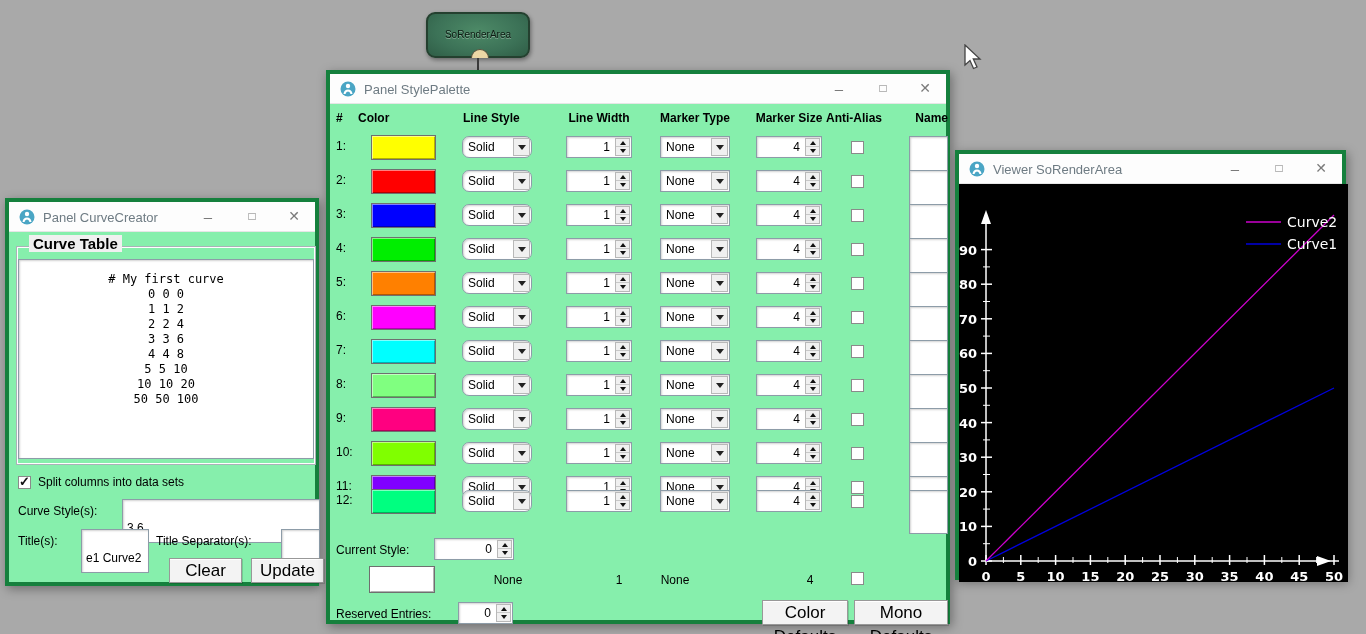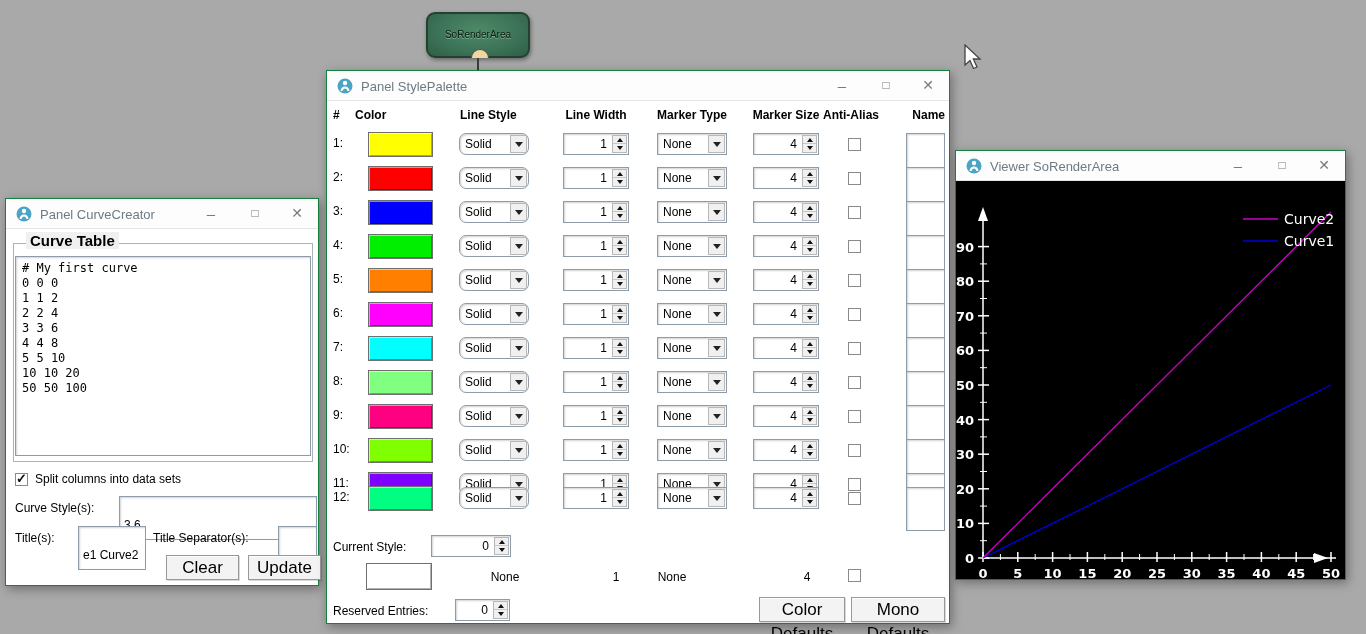--- a/index.html
+++ b/index.html
@@ -1,20 +1,20 @@
 <!DOCTYPE html>
 <html><head>
 <meta charset="utf-8">
 <style>
   * { margin:0; padding:0; box-sizing:border-box; }
   html,body { width:1366px; height:634px; overflow:hidden; }
   body { background:#a9a9a9; font-family:"Liberation Sans", sans-serif; position:relative; }
 
   
-  .win { position:absolute; background:#ffffff; border:1px solid #15803d;
+  .win { position:absolute; background:#86efac; border:4px solid #15803d;
          box-shadow:2px 3px 10px rgba(0,0,0,.35); }
   .tbar { position:absolute; left:0; right:0; top:0; height:30px; background:#fdfdfd;
           border-bottom:1px solid #e6e6e6; cursor:default; }
   .ticon { position:absolute; left:10px; top:7px; width:16px; height:16px; }
   .ttext { position:absolute; left:34px; top:8px; font-size:13px; color:#6e7b83; white-space:nowrap; }
   .wbtn { position:absolute; top:0; width:30px; height:30px; text-align:center; line-height:29px;
           color:#7a7a7a; font-size:13px; }
   .wbtn.min { right:92px; font-size:15px; }
   .wbtn.max { right:48px; font-size:12px; }
   .wbtn.cls { right:6px;  font-size:14px; }
@@ -82,21 +82,21 @@
   .sp-nm { left:579px; top:5px; width:39px; height:22px; }
 
   
   .groupbox { position:absolute; left:7px; top:44px; width:300px; height:219px;
               border:1px solid #aab2b8; box-shadow:inset 0 0 0 1px #fff; }
   .group-title { position:absolute; left:12px; top:-12px; background:#f0f0f0; padding:0 4px;
                  font-size:15px; font-weight:bold; color:#000; }
   .cc-pre { position:absolute; left:9px; top:57px; width:296px; height:200px; background:#fff;
             border:1px solid #8d9ca8; box-shadow:inset 1px 1px 2px rgba(0,0,0,.18);
             font-family:"DejaVu Sans Mono", monospace; font-size:12px; line-height:15px;
-            padding:4px 6px; white-space:pre; overflow:hidden; }
+            padding:12px 6px; white-space:pre; overflow:hidden;text-align:center; }
 
   
   .viewer-canvas { position:absolute; left:0; top:30px; width:389px; height:398px; background:#000; }
 
   
   .cursor { position:absolute; left:963px; top:44px; width:20px; height:28px; }
 </style>
 </head>
 <body>
 

